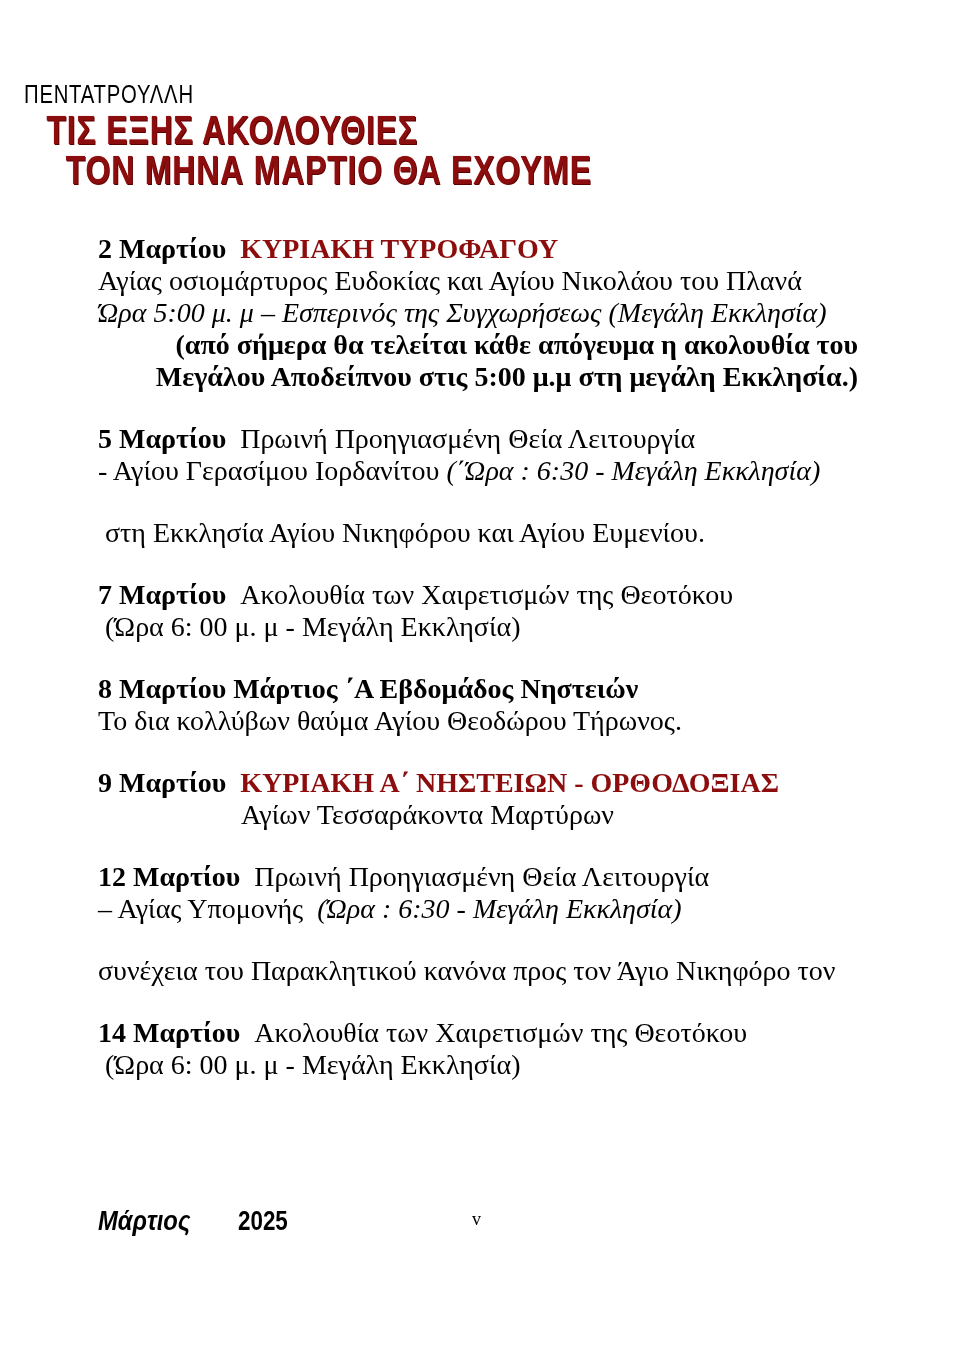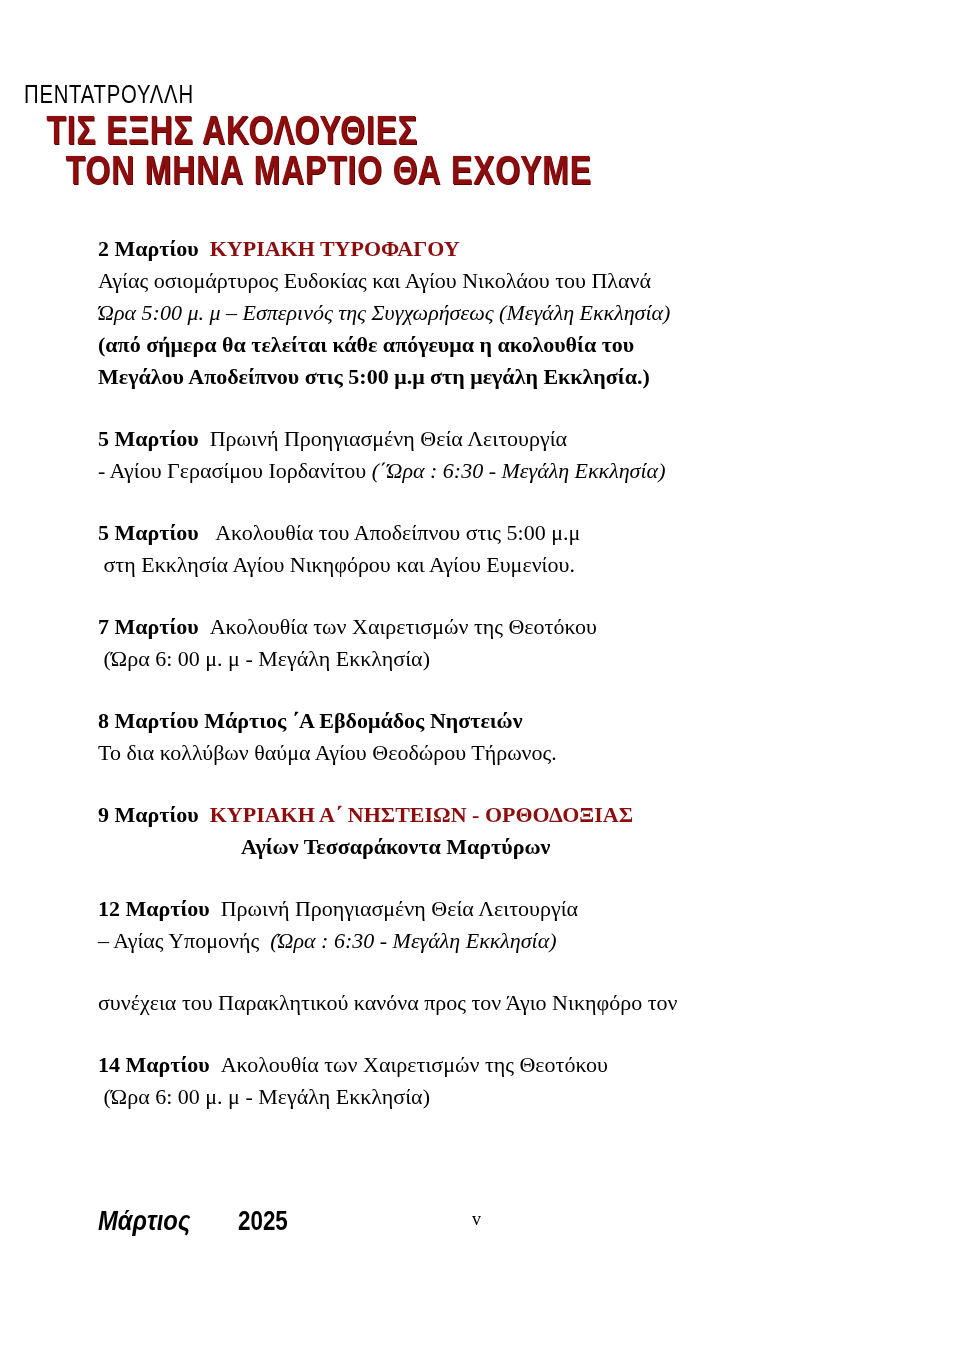--- a/index.html
+++ b/index.html
@@ -43,30 +43,30 @@
     }
     .main-title span {
       display: inline-block;
       transform: scaleX(0.80);
     }
     .content {
       position: absolute;
       left: 98px;
       top: 233px;
       width: 760px;
-      font-size: 22px;
+      font-size: 28px;
       line-height: 32px;
     }
     .entry { margin: 0; }
     .gap { height: 30px; }
     .date { font-weight: bold; }
     .red { color: #8b0d0d; font-weight: bold; }
-    .bold { font-weight: bold; }
+    .bold { font-weight: bold; text-align: right; }
     .italic { font-style: italic; }
-    .indent-big { padding-left: 143px; font-weight: bold; }
+    .indent-big { padding-left: 143px; }
     .footer {
       position: absolute;
       left: 98px;
       top: 1203px;
       width: 760px;
       height: 40px;
     }
     .footer-month {
       position: absolute;
       left: 0;
@@ -126,23 +126,20 @@
     </div>
     <div>
       <span>- Αγίου Γερασίμου Ιορδανίτου</span>
       <span class="italic">(΄Ώρα : 6:30 -</span>
       <span class="italic">Μεγάλη Εκκλησία)</span>
     </div>
   </div>
   <div class="gap"></div>
 
   <div class="entry">
-    <div>
-      <span class="date">5  Μαρτίου</span>&nbsp;&nbsp;&nbsp;<span>Ακολουθία του Αποδείπνου στις 5:00 μ.μ</span>
-    </div>
     <div style="white-space:pre"> στη Εκκλησία Αγίου Νικηφόρου και Αγίου Ευμενίου.</div>
   </div>
   <div class="gap"></div>
 
   <div class="entry">
     <div>
       <span class="date">7  Μαρτίου</span>&nbsp;&nbsp;<span>Ακολουθία των Χαιρετισμών της Θεοτόκου</span>
     </div>
     <div style="white-space:pre"> (Ώρα 6: 00 μ. μ - Μεγάλη Εκκλησία)</div>
   </div>

